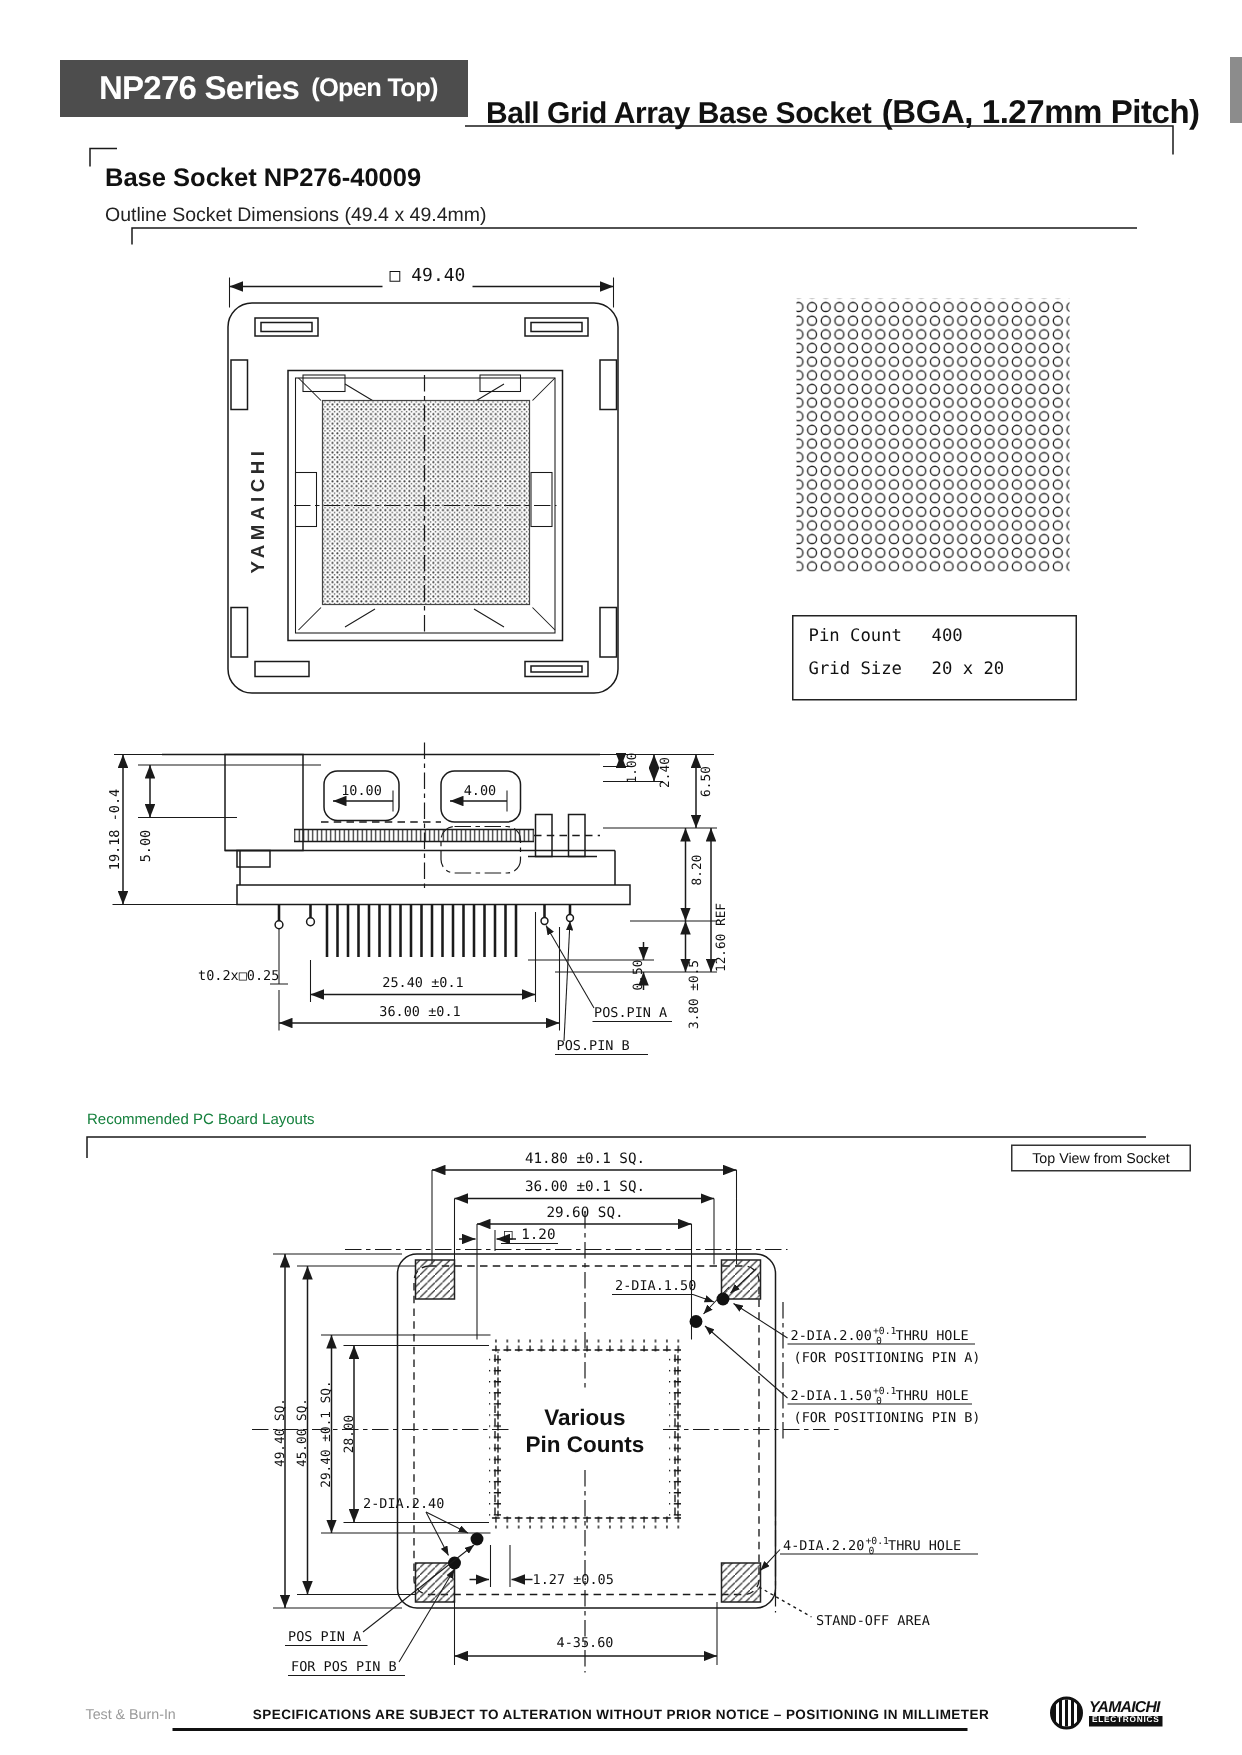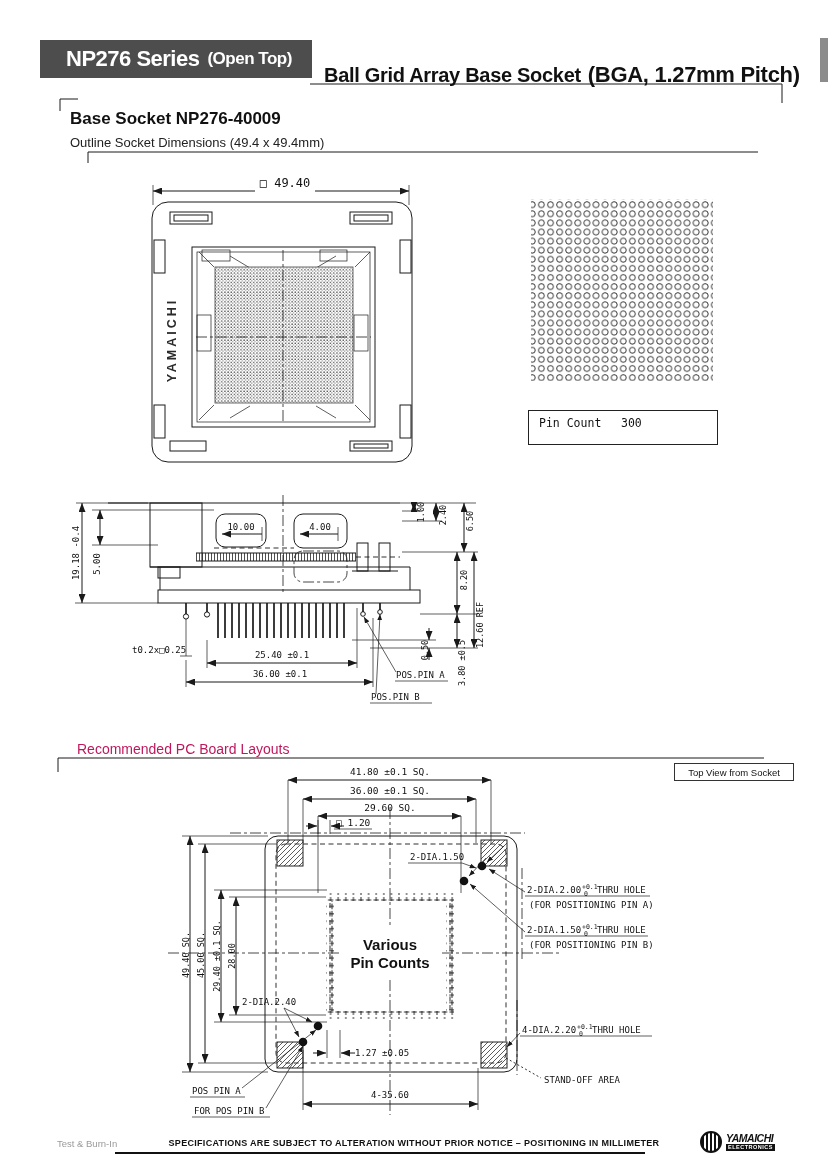--- a/index.html
+++ b/index.html
@@ -24,21 +24,21 @@
   .banner{left:40px;top:40px;width:272px;height:38px;background:#4d4d4d;color:#fff;
           display:flex;align-items:center;padding-left:26px;box-sizing:border-box;gap:8px;}
   .banner .big{font-size:22px;font-weight:bold;letter-spacing:-0.5px;white-space:nowrap;}
   .banner .small{font-size:17px;font-weight:bold;letter-spacing:-0.5px;white-space:nowrap;}
   .doctitle{left:324px;top:62px;color:#111;display:flex;align-items:baseline;gap:7px;white-space:nowrap;}
   .doctitle .big{font-size:20px;font-weight:bold;letter-spacing:-0.3px;}
   .doctitle .small{font-size:22px;font-weight:bold;letter-spacing:-0.3px;}
   .edgebar{left:820px;top:38px;width:8px;height:44px;background:#8c8c8c;}
   .sec-title{left:70px;top:109px;font-size:17px;font-weight:bold;color:#111;}
   .sec-sub{left:70px;top:135px;font-size:13px;color:#222;text-align:center;}
-  .pcb-head{left:58px;top:741px;font-size:14px;color:#be185d;margin-left:19px;}
+  .pcb-head{left:58px;top:741px;font-size:10px;color:#15803d;}
   .viewtag{left:674px;top:763px;width:118px;height:16px;border:1px solid #333;font-size:9.5px;
            display:flex;align-items:center;justify-content:center;color:#111;}
   .spec{left:528px;top:410px;width:190px;border:1.5px solid #222;box-sizing:border-box;
         font-family:"DejaVu Sans Mono",monospace;font-size:11.5px;color:#111;padding:5px 0 6px 0;}
   .spec .row{display:flex;height:22px;align-items:flex-start;padding-left:10px;}
   .spec .lab{width:82px;}
   .footer-left{left:57px;top:1138px;font-size:9.5px;color:#9a9a9a;text-align:right;}
   .footer-center{left:0;right:0;top:1138px;text-align:center;font-size:9px;font-weight:bold;
                  color:#111;letter-spacing:0.3px;}
   .footer-rule{left:115px;top:1152px;width:530px;height:2px;background:#111;}
@@ -315,21 +315,25 @@
 <div class="abs hud edgebar"></div>
 
 <div class="abs hud sec-title">Base Socket NP276-40009</div>
 <div class="abs hud sec-sub">Outline Socket Dimensions (49.4 x 49.4mm)</div>
 <div class="abs hud pcb-head">Recommended PC Board Layouts</div>
 <div class="abs hud viewtag">Top View from Socket</div>
 
 <div class="abs hud spec">
   <div class="row">
     <span class="lab">Pin Count</span>
-    <span class="val">300</span>
+    <span class="val">400</span>
+  </div>
+  <div class="row">
+    <span class="lab">Grid Size</span>
+    <span class="val">20 x 20</span>
   </div>
 </div>
 
 <div class="abs hud footer-left">Test &amp; Burn-In</div>
 <div class="abs hud footer-center">SPECIFICATIONS ARE SUBJECT TO ALTERATION WITHOUT PRIOR NOTICE   –   POSITIONING IN MILLIMETER</div>
 <div class="abs hud footer-rule"></div>
 <div class="abs hud logo">
   <div class="ring"></div>
   <div class="col">
     <span class="top">YAMAICHI</span>

